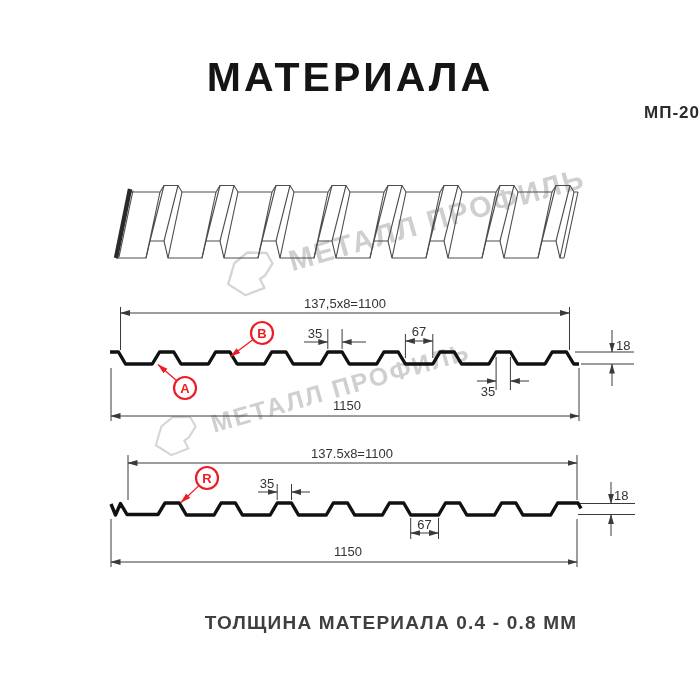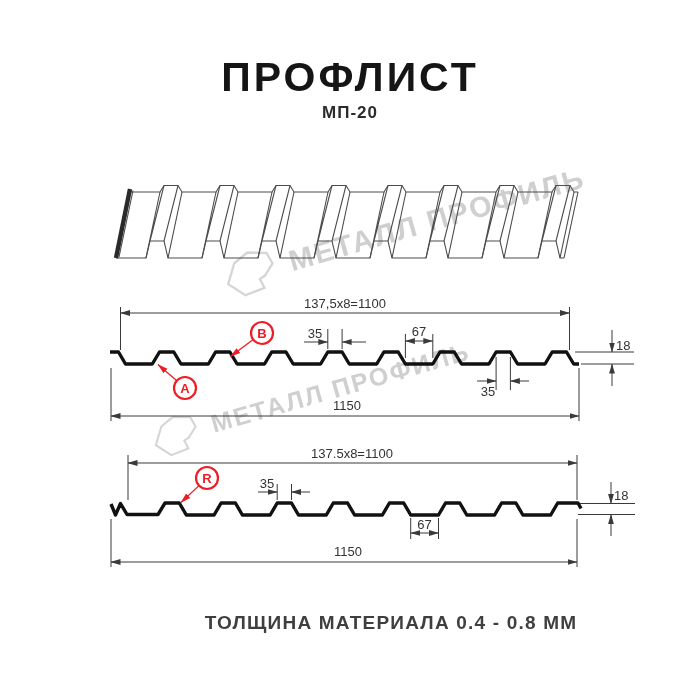--- a/index.html
+++ b/index.html
@@ -5,21 +5,21 @@
   html,body{margin:0;padding:0;}
   body{
     width:700px;height:700px;position:relative;overflow:hidden;
     background:#ffffff;font-family:"Liberation Sans",sans-serif;
   }
   .title{
     position:absolute;top:54px;left:0;width:700px;text-align:center;
     font-size:41px;font-weight:700;letter-spacing:3px;color:#151515;
   }
   .subtitle{
-    position:absolute;top:103px;left:0;width:700px;text-align:center;
+    position:absolute;top:103px;left:0;width:700px;text-align:right;
     font-size:17px;font-weight:700;letter-spacing:1px;color:#2b2b2b;
   }
   .caption{
     position:absolute;top:612px;left:0;width:700px;text-align:center;
     font-size:19px;font-weight:600;letter-spacing:1.2px;color:#3f3f3f;padding-left:41px;
   }
   .wm{
     position:absolute;display:flex;align-items:center;gap:9px;
     color:#cfcfcf;font-weight:700;white-space:nowrap;
     transform-origin:0 50%;transform:rotate(-16deg);z-index:1;
@@ -28,21 +28,21 @@
   .wm1{left:225px;top:256px;font-size:29px;}
   .wm2{left:153px;top:420px;font-size:25px;}
   .wm svg{flex:0 0 auto;}
   svg.main{position:absolute;left:0;top:0;z-index:2;}
   .dimtxt{font-size:13px;fill:#333333;font-family:"Liberation Sans",sans-serif;}
   .lbltxt{font-size:13px;font-weight:700;fill:#ee1c24;font-family:"Liberation Sans",sans-serif;}
 </style>
 </head>
 <body>
 
-<div class="title">ПРОФЛИСТ</div>
+<div class="title">МАТЕРИАЛА</div>
 <div class="subtitle">МП-20</div>
 
 <div class="wm wm1">
   <svg width="58" height="48" viewBox="0 0 60 46">
     <path d="M2,28 L14,9 L30,2 L49,8 L52,20 L41,30 L35,32 L37,42 L16,44 Z" fill="none" stroke="#d5d5d5" stroke-width="2.4"></path>
   </svg>
   <span>МЕТАЛЛ ПРОФИЛЬ</span>
 </div>
 
 <div class="wm wm2">

